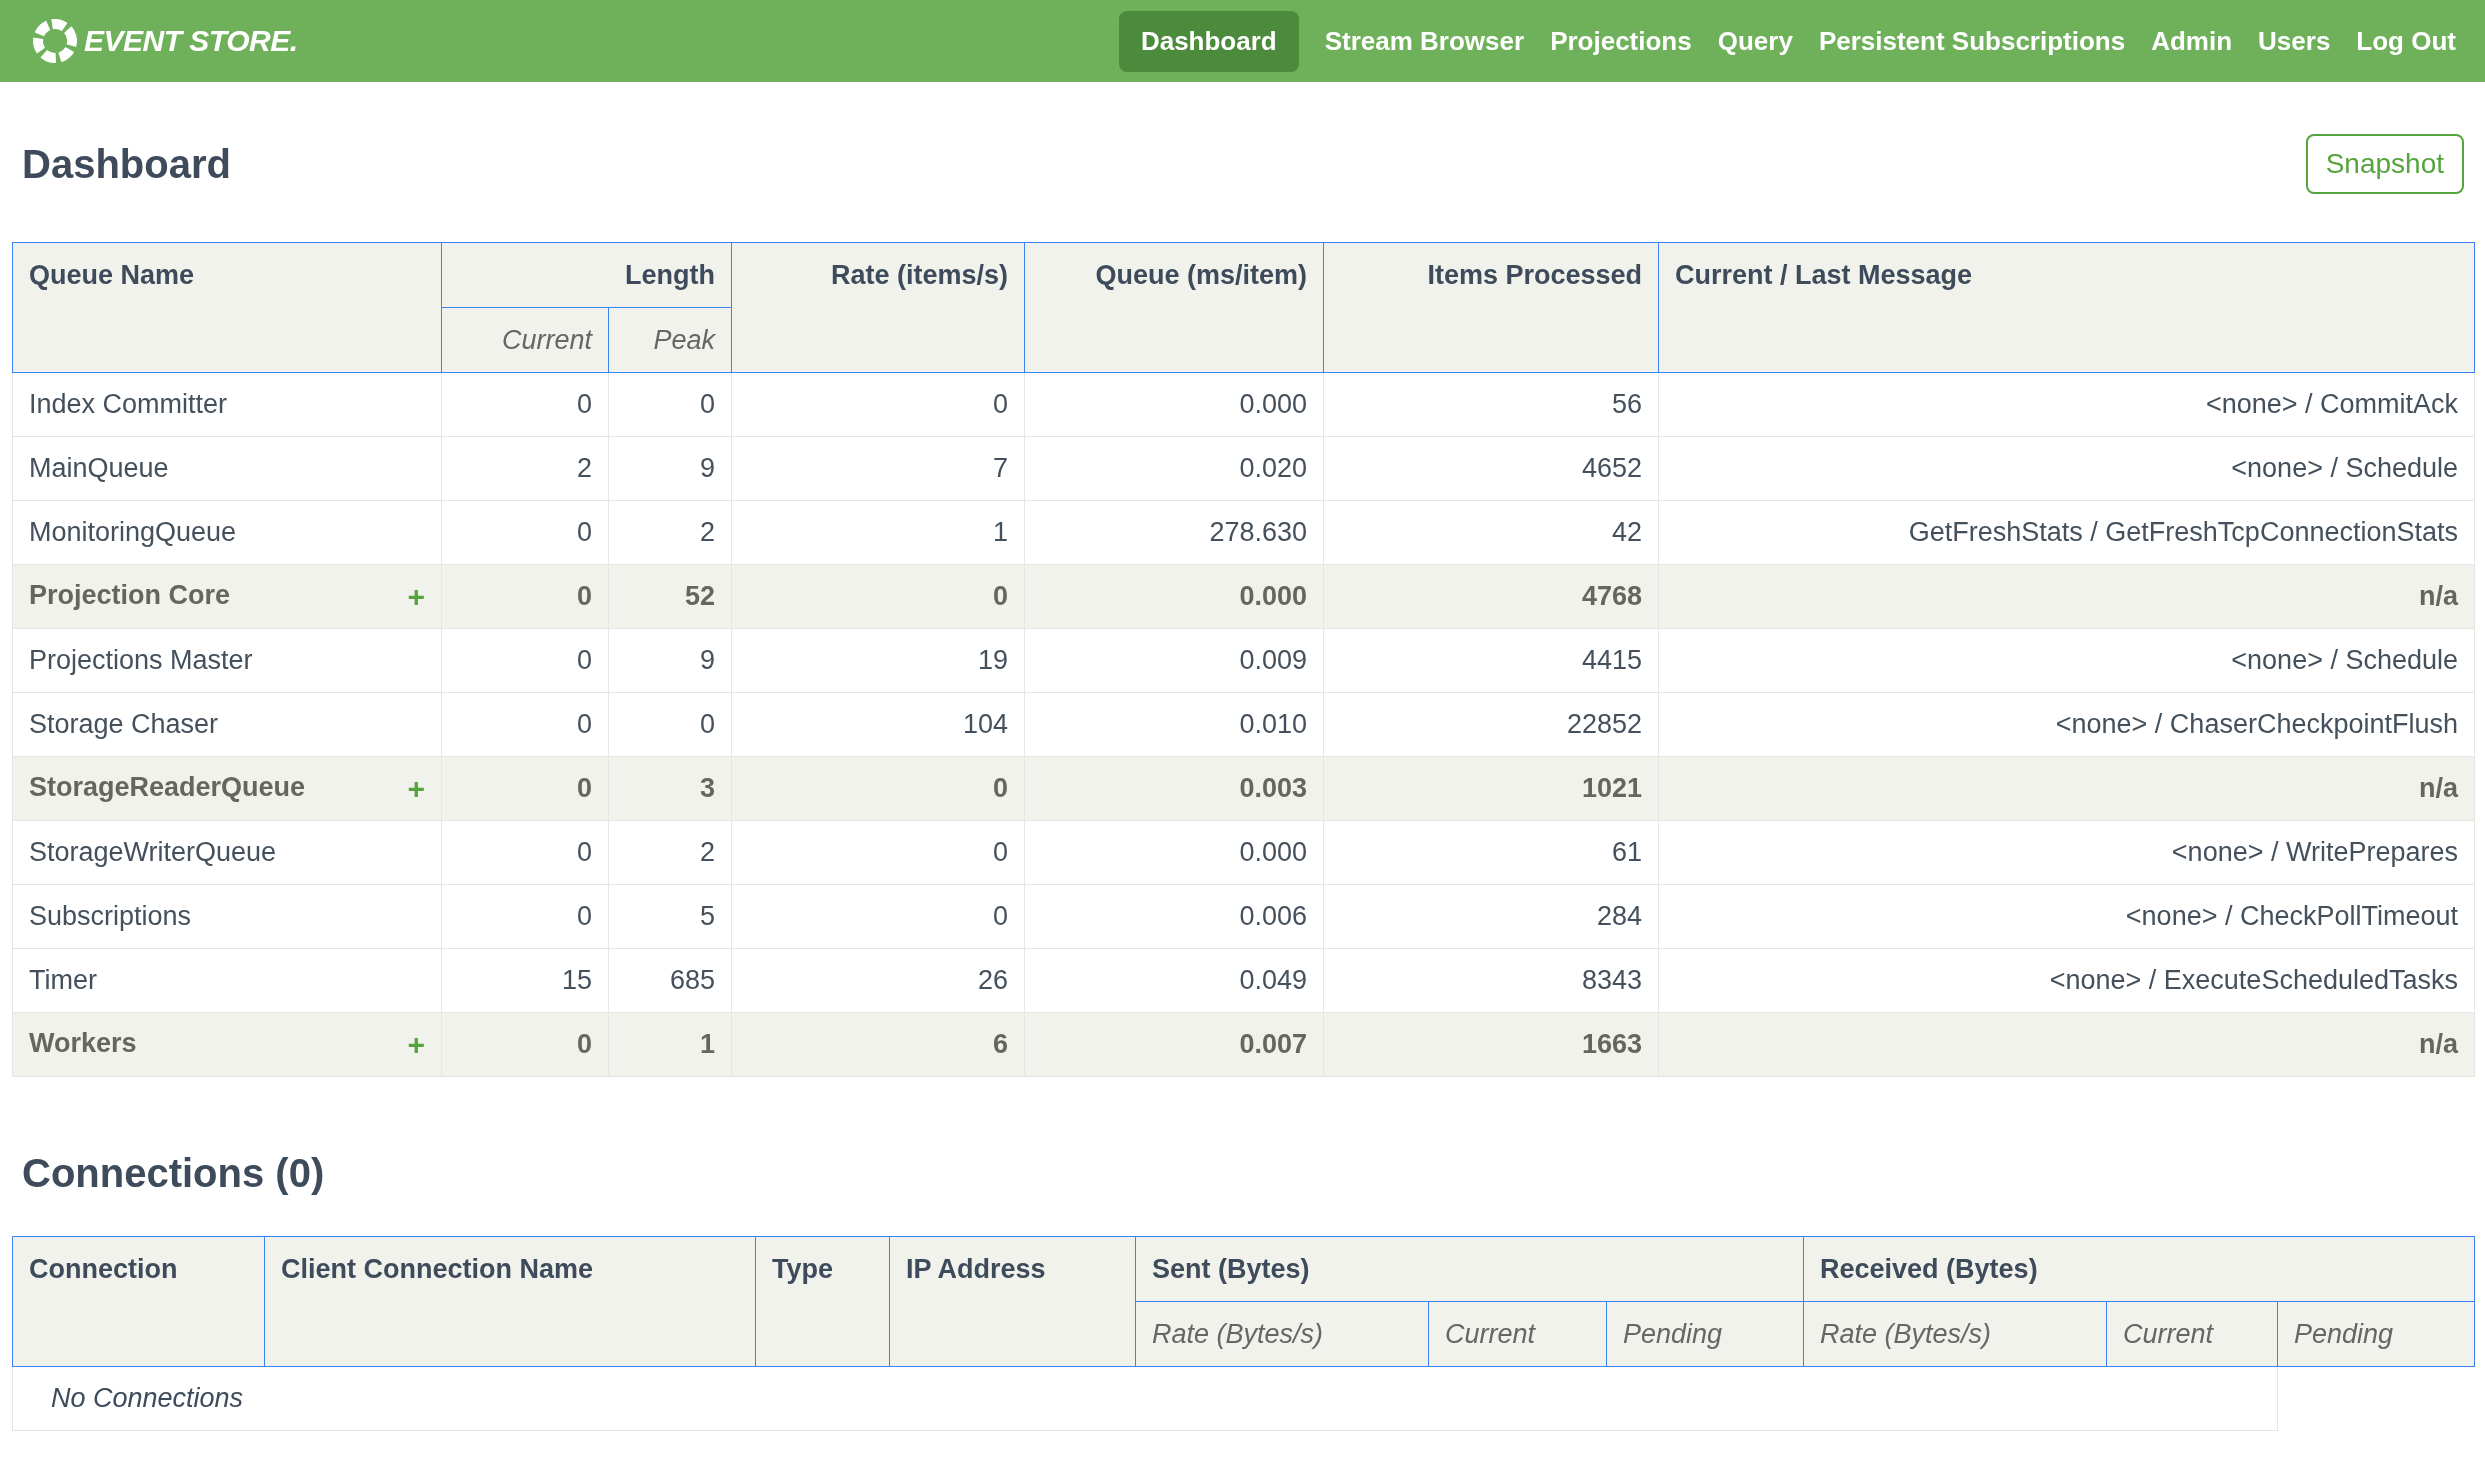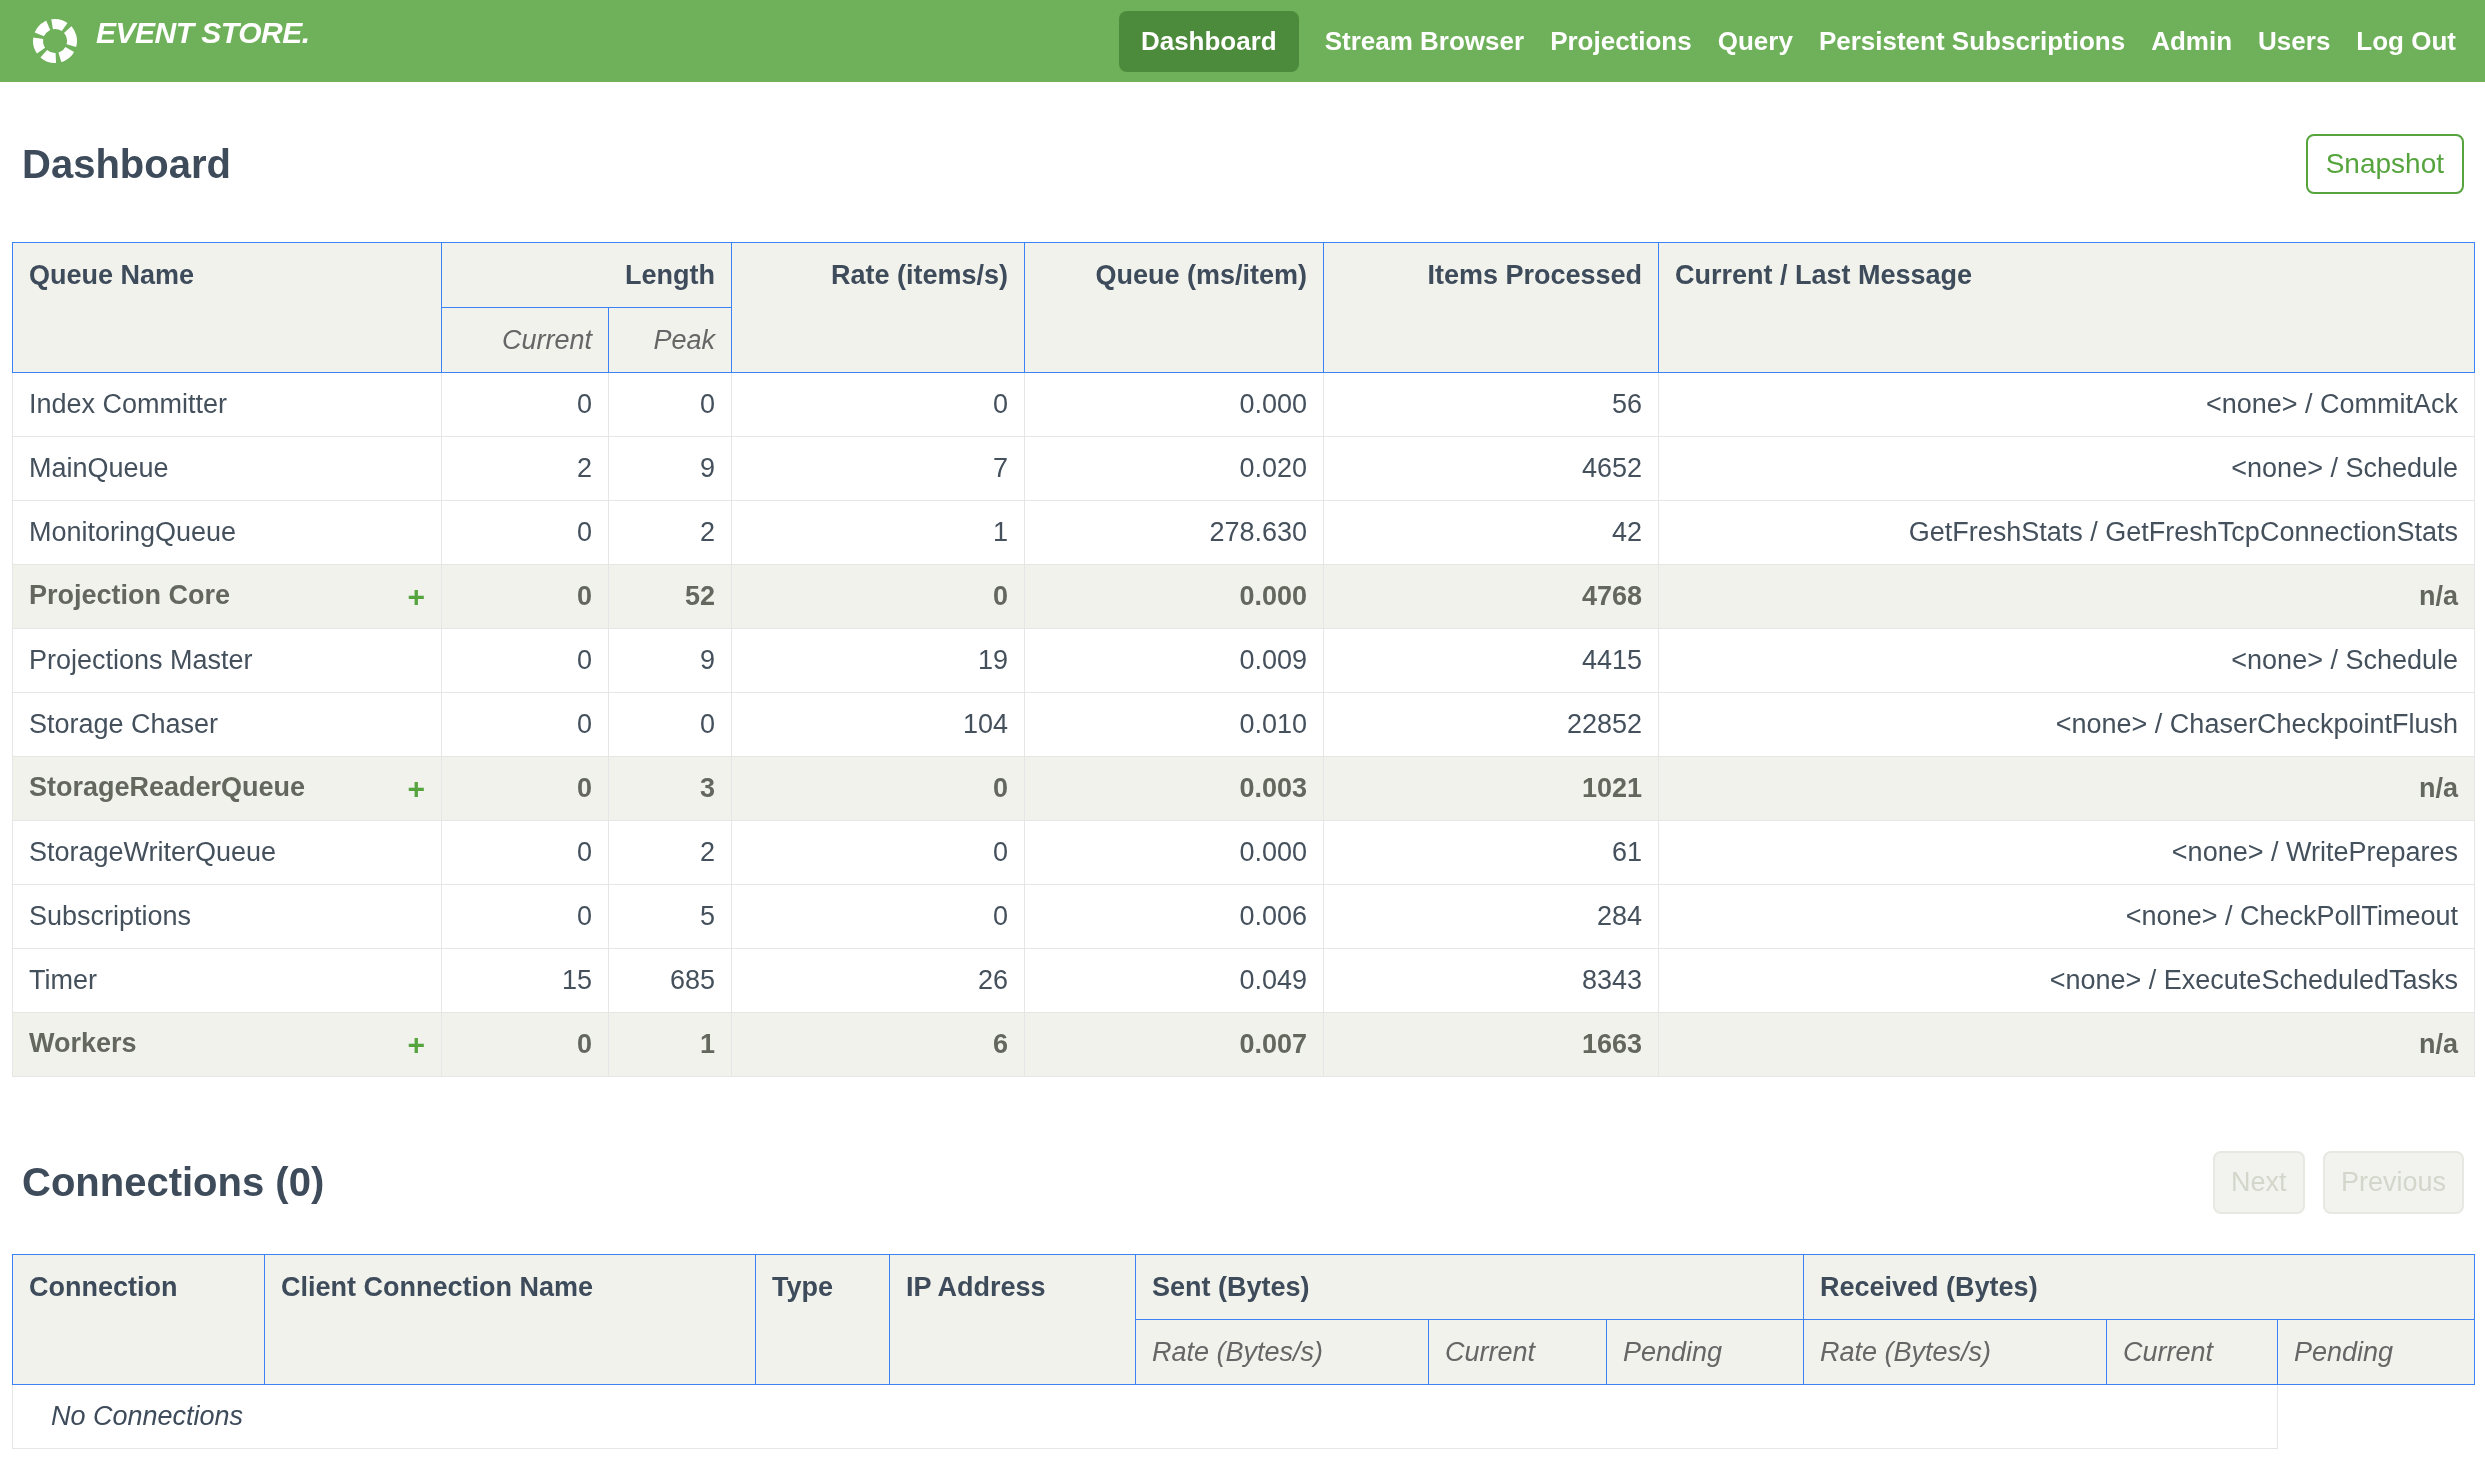--- a/index.html
+++ b/index.html
@@ -6,21 +6,21 @@
   body{
     width:2486px;height:1478px;overflow:hidden;background:#fff;
     font-family:"Liberation Sans",sans-serif;color:var(--body-text,#44505c);
   }
   
   .topnav{
     height:82px;background:var(--nav-green,#6fb15a);
     display:flex;align-items:center;justify-content:space-between;
     padding:0 30px;box-sizing:border-box;
   }
-  .brand{display:flex;gap:16px;color:#fff;cursor:pointer;}
+  .brand{display:flex;align-items:center;gap:4px;color:#fff;cursor:pointer;}
   .brand-text{font-size:30px;font-weight:bold;font-style:italic;letter-spacing:-0.5px;white-space:nowrap;}
   .nav-list{list-style:none;display:flex;align-items:center;margin:0;padding:0;}
   .nav-item{
     color:#fff;font-size:26px;font-weight:bold;margin-left:26px;
     cursor:pointer;white-space:nowrap;
   }
   .nav-item.active{
     background:var(--nav-active-green,#4c8b3b);border-radius:8px;
     padding:15px 22px;margin-left:30px;
   }
@@ -221,24 +221,20 @@
           <td class="num">6</td>
           <td class="num">0.007</td>
           <td class="num">1663</td>
           <td class="num">n/a</td>
         </tr>
       </tbody>
   </table>
 
   <div class="connections-header">
     <h2>Connections (0)</h2>
-    <div class="pager">
-      <button disabled="">Next</button>
-      <button disabled="">Previous</button>
-    </div>
   </div>
 
   <table class="connections-table">
     <colgroup>
       <col style="width:252px">
         <col style="width:491px">
         <col style="width:134px">
         <col style="width:246px">
       <col style="width:293px">
         <col style="width:178px">

